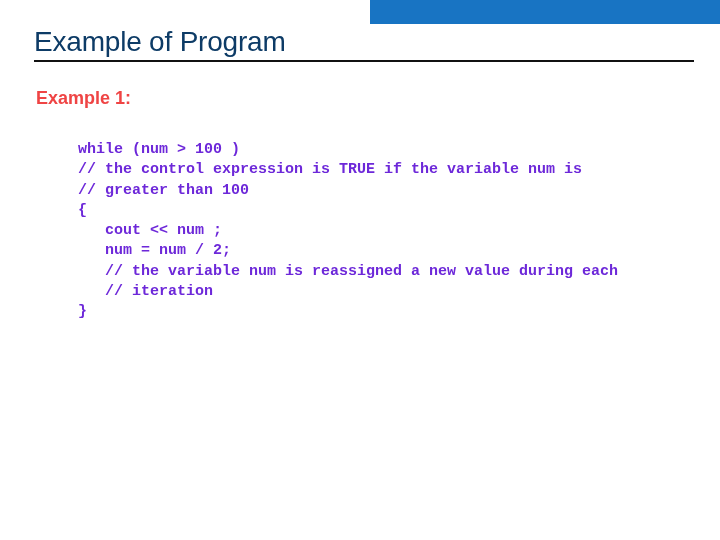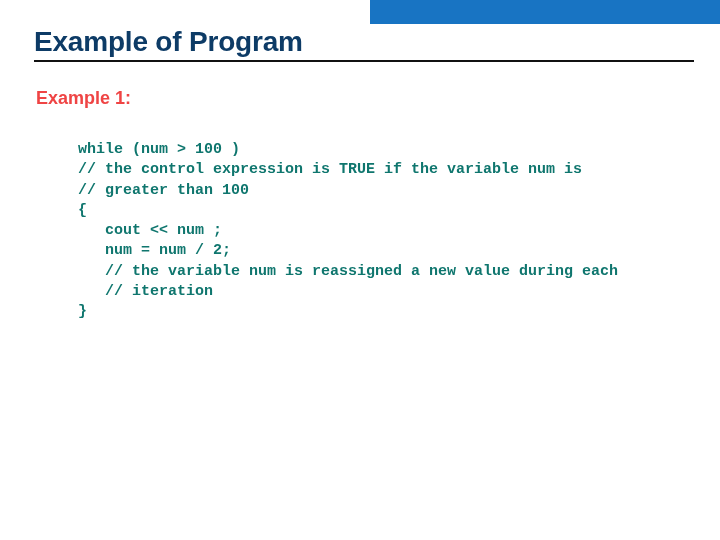--- a/index.html
+++ b/index.html
@@ -17,21 +17,21 @@
     right: 0;
     width: 350px;
     height: 24px;
     background: #1874c3;
   }
   .title {
     position: absolute;
     top: 26px;
     left: 34px;
     font-size: 28px;
-    font-weight: bold;
+    font-weight: normal;
     color: #0d3b66;
     letter-spacing: -0.2px;
   }
   .underline {
     position: absolute;
     top: 60px;
     left: 34px;
     right: 26px;
     height: 2px;
     background: #111;
@@ -45,21 +45,21 @@
     color: #ef4444;
   }
   .code-block {
     position: absolute;
     top: 140px;
     left: 78px;
     right: 20px;
     font-family: "Courier New", Courier, monospace;
     font-size: 15px;
     font-weight: bold;
-    color: #0f766e;
+    color: #6d28d9;
     line-height: 1.35;
     white-space: pre;
   }
 </style>
 </head>
 <body>
 
 <div class="top-bar"></div>
 
 <div class="title">Example of Program</div>

